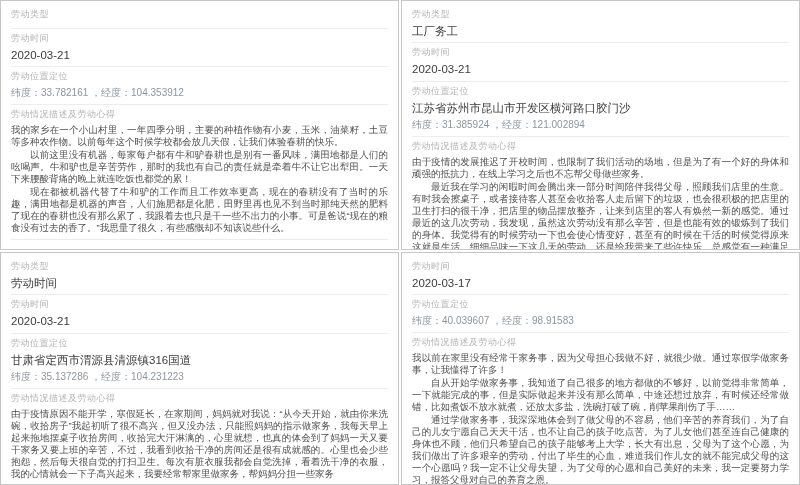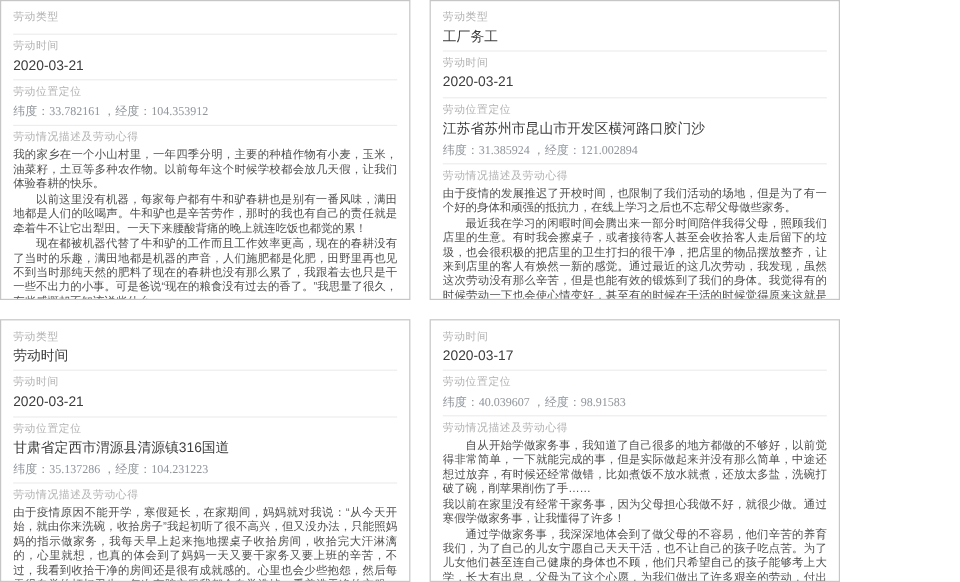--- a/index.html
+++ b/index.html
@@ -1,22 +1,22 @@
 <!DOCTYPE html>
 <html><head>
 <meta charset="utf-8">
 <style>
   html,body{margin:0;padding:0;background:#ffffff;}
   body{width:800px;height:485px;font-family:"Liberation Sans","DejaVu Sans",sans-serif;}
-  .grid{display:grid;width:700px;height:485px;grid-template-columns:1fr 1fr;grid-template-rows:250px 1fr;gap:16px;box-sizing:border-box;}
+  .grid{display:grid;width:800px;height:485px;grid-template-columns:1fr 1fr;grid-template-rows:250px 1fr;gap:2px;box-sizing:border-box;}
   .panel{border:1px solid #c6c6c6;background:#fff;padding:5px 10px 4px;overflow:hidden;box-sizing:border-box;}
   .field{border-bottom:1px solid #ededed;padding-bottom:4px;margin-bottom:3px;}
   .flabel{font-size:9px;color:#b2b2b2;margin:2px 0 3px;letter-spacing:.5px;}
   .fvalue{font-size:11.5px;color:#3c3c3c;line-height:1.25;}
-  .fcoords{font-size:10px;color:#8f959c;margin-top:3px;font-family:Liberation Serif, serif;}
+  .fcoords{font-size:10px;color:#8f959c;margin-top:3px;}
   .para{font-size:9.5px;color:#4f4f4f;line-height:1.26;margin:0 0 1px;text-align:justify;}
   .para.ind{text-indent:2em;}
 </style>
 </head>
 <body>
 
 <div class="grid">
 
   <section class="panel">
     <div class="field">
@@ -88,20 +88,20 @@
     <div class="field">
       <div class="flabel">劳动时间</div>
       <div class="fvalue">2020-03-17</div>
     </div>
     <div class="field">
       <div class="flabel">劳动位置定位</div>
       <div class="fcoords">纬度：40.039607 ，经度：98.91583</div>
     </div>
     <div class="field">
       <div class="flabel">劳动情况描述及劳动心得</div>
+      <p class="para">我以前在家里没有经常干家务事，因为父母担心我做不好，就很少做。通过寒假学做家务事，让我懂得了许多！</p>
       <p class="para ind">自从开始学做家务事，我知道了自己很多的地方都做的不够好，以前觉得非常简单，一下就能完成的事，但是实际做起来并没有那么简单，中途还想过放弃，有时候还经常做错，比如煮饭不放水就煮，还放太多盐，洗碗打破了碗，削苹果削伤了手……</p>
-      <p class="para">我以前在家里没有经常干家务事，因为父母担心我做不好，就很少做。通过寒假学做家务事，让我懂得了许多！</p>
       <p class="para ind">通过学做家务事，我深深地体会到了做父母的不容易，他们辛苦的养育我们，为了自己的儿女宁愿自己天天干活，也不让自己的孩子吃点苦。为了儿女他们甚至连自己健康的身体也不顾，他们只希望自己的孩子能够考上大学，长大有出息，父母为了这个心愿，为我们做出了许多艰辛的劳动，付出了毕生的心血，难道我们作儿女的就不能完成父母的这一个心愿吗？我一定不让父母失望，为了父母的心愿和自己美好的未来，我一定要努力学习，报答父母对自己的养育之恩。</p>
     </div>
 
   </section>
 
 </div>
 
 </body></html>

